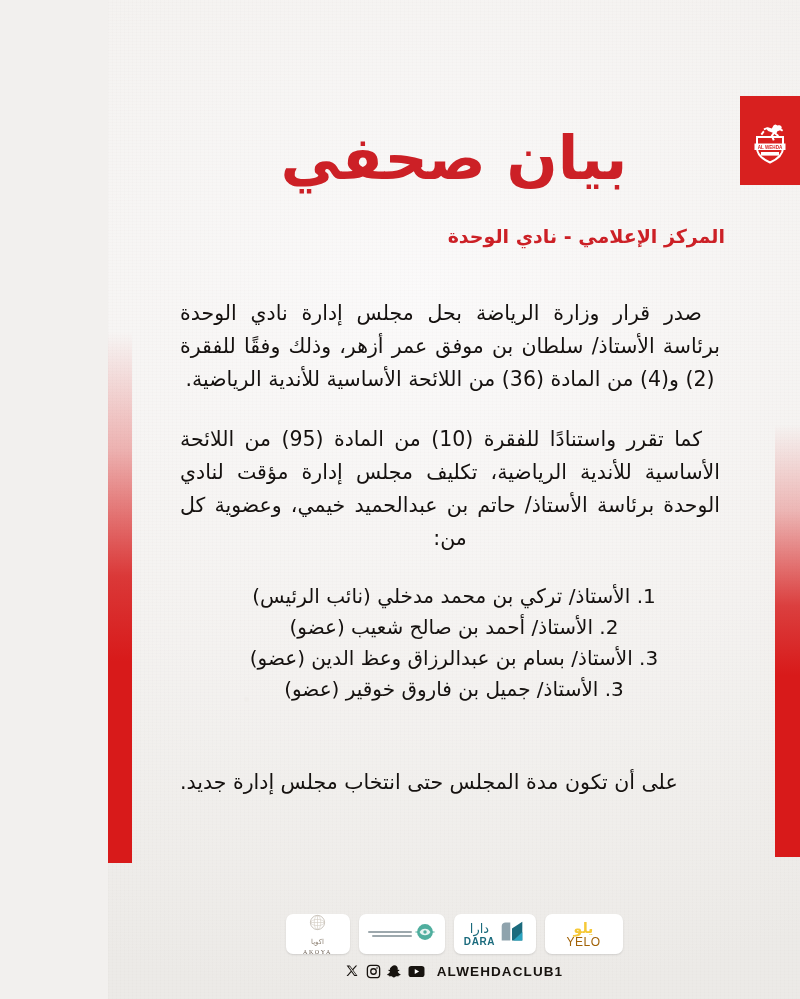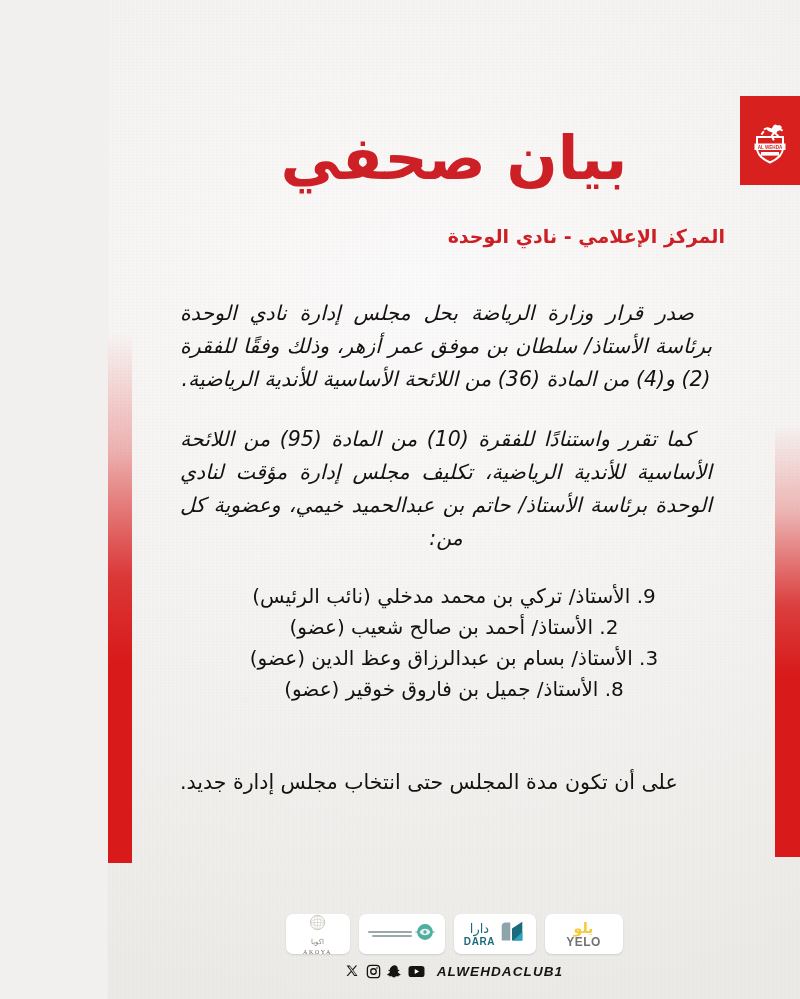--- a/index.html
+++ b/index.html
@@ -105,23 +105,22 @@
     left: 72px;
     direction: rtl;
     text-align: justify;
     text-align-last: center;
     color: #15110f;
     font-family: "DejaVu Sans", "Liberation Serif", serif;
     font-size: 20.5px;
     line-height: 1.62;
   }
   .para {
-    margin: 0 16px 26px 0;
+    margin: 0 8px 26px 0;
     text-indent: 18px;
-    font-style: italic;
   }
 
   #member-list {
     list-style: none;
     margin: 0;
     padding: 0;
     text-align: center;
     direction: rtl;
   }
   #member-list li {
@@ -214,40 +213,39 @@
   }
   .yelo-ar {
     color: #f6c938;
     font-size: 14px;
     font-family: "DejaVu Sans", sans-serif;
     line-height: 1;
     direction: rtl;
     font-weight: bold;
   }
   .yelo-en {
-    color: #737373;
+    color: #a16207;
     font-size: 12px;
-    font-weight: bold;
+    font-weight: normal;
     letter-spacing: .5px;
     font-family: "Liberation Sans", sans-serif;
     line-height: 1;
   }
 
   
   #social-row {
     position: absolute;
     top: 964px;
     left: 0;
     right: 0;
     display: flex;
     justify-content: center;
     align-items: center;
     gap: 6px;
     direction: ltr;
-    font-style: italic;
   }
   #social-row svg { display: block; }
   #social-handle {
     font-family: "Liberation Sans", sans-serif;
     font-size: 13.5px;
     font-weight: bold;
     letter-spacing: 1.1px;
     color: #17130f;
     margin-left: 6px;
   }
@@ -285,24 +283,24 @@
   </div>
 
   <h1 id="headline">بيان صحفي</h1>
 
   <div id="subtitle">المركز الإعلامي - نادي الوحدة</div>
 
   <div id="body-block">
     <p class="para">صدر قرار وزارة الرياضة بحل مجلس إدارة نادي الوحدة برئاسة الأستاذ/ سلطان بن موفق عمر أزهر، وذلك وفقًا للفقرة (2) و(4) من المادة (36) من اللائحة الأساسية للأندية الرياضية.</p>
     <p class="para">كما تقرر واستنادًا للفقرة (10) من المادة (95) من اللائحة الأساسية للأندية الرياضية، تكليف مجلس إدارة مؤقت لنادي الوحدة برئاسة الأستاذ/ حاتم بن عبدالحميد خيمي، وعضوية كل من:</p>
     <ul id="member-list">
-      <li>9. الأستاذ/ تركي بن محمد مدخلي (نائب الرئيس)</li>
+      <li>1. الأستاذ/ تركي بن محمد مدخلي (نائب الرئيس)</li>
       <li>2. الأستاذ/ أحمد بن صالح شعيب (عضو)</li>
       <li>3. الأستاذ/ بسام بن عبدالرزاق وعظ الدين (عضو)</li>
-      <li>8. الأستاذ/ جميل بن فاروق خوقير (عضو)</li>
+      <li>3. الأستاذ/ جميل بن فاروق خوقير (عضو)</li>
     </ul>
   </div>
 
   <div id="closing">على أن تكون مدة المجلس حتى انتخاب مجلس إدارة جديد.</div>
 
   <div id="sponsors">
 
     <div class="sponsor" id="sponsor-akoya">
       <span>
         <svg width="17" height="17" viewBox="0 0 24 24" aria-hidden="true">

